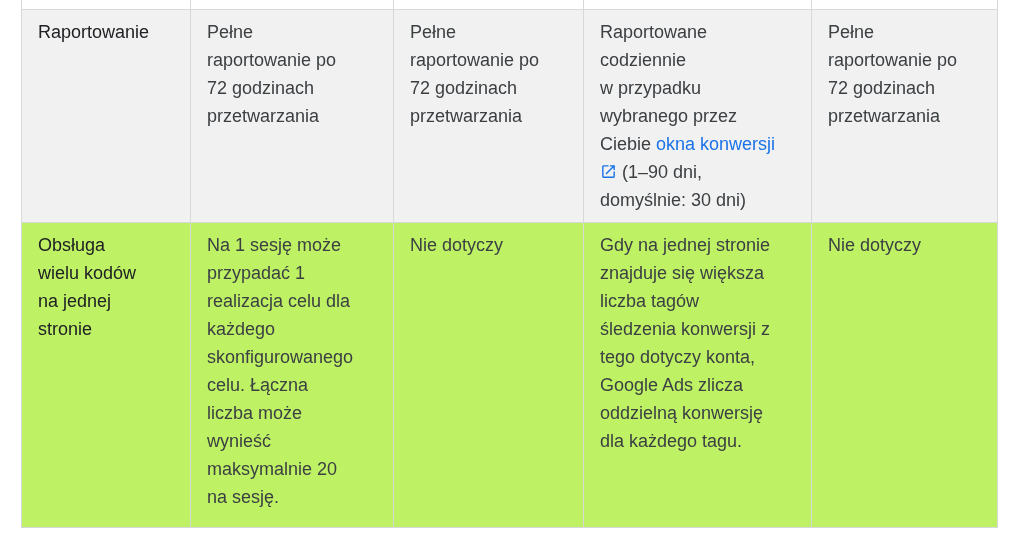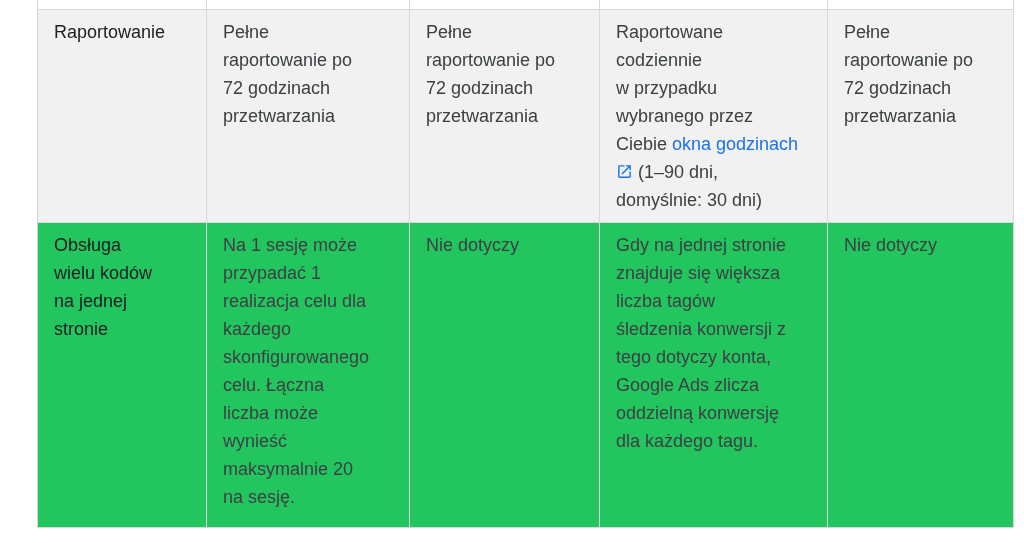--- a/index.html
+++ b/index.html
@@ -12,21 +12,21 @@
   *{box-sizing:border-box;}
   html,body{margin:0;padding:0;}
   body{
     width:1024px;height:543px;
     background:#ffffff;
     font-family:"Liberation Sans", sans-serif;
     font-size:18px;line-height:28px;
     color:var(--body-text);
     overflow:hidden;
   }
-  .table-wrap{margin:0 0 0 37px;}
+  .table-wrap{margin:0 0 0 21px;}
   table.cmp{
     border-collapse:collapse;
     table-layout:fixed;
     width:976px;
   }
   table.cmp td, table.cmp th{
     border:1px solid var(--border);
     vertical-align:top;
     padding:8px 16px;
     text-align:left;
@@ -34,21 +34,21 @@
     white-space:pre-line;
     overflow:hidden;
   }
   tr.partial-row td{
     border-top:none;
     padding:0;
     height:9px;
     background:#ffffff;
   }
   tr.row-striped td{background:var(--stripe);}
-  tr.row-plain td{background:#22c55e;}
+  tr.row-plain td{background:#bef264;}
   td.row-header{
     font-weight:bold;
     color:var(--header-text);
   }
   tr.row-reporting td{height:212px;}
   tr.row-multicodes td{height:305px;}
   a.cell-link{
     color:var(--link);
     text-decoration:none;
     cursor:pointer;
@@ -87,21 +87,21 @@
 72 godzinach
 przetwarzania</td>
         <td>Pełne
 raportowanie po
 72 godzinach
 przetwarzania</td>
         <td>Raportowane
 codziennie
 w przypadku
 wybranego przez
-Ciebie <a class="cell-link" href="#">okna godzinach</a>
+Ciebie <a class="cell-link" href="#">okna konwersji</a>
 <span class="ext-icon"><svg viewBox="0 0 24 24" fill="#1a73e8" xmlns="http://www.w3.org/2000/svg">
                 <path d="M19 19H5V5h7V3H5c-1.11 0-2 .9-2 2v14c0 1.1.89 2 2 2h14c1.1 0 2-.9 2-2v-7h-2v7zM14 3v2h3.59l-9.83 9.83 1.41 1.41L19 6.41V10h2V3h-7z"></path>
               </svg></span> (1–90 dni,
 domyślnie: 30 dni)</td>
         <td>Pełne
 raportowanie po
 72 godzinach
 przetwarzania</td>
       </tr>
       <tr class="row-plain row-multicodes">

